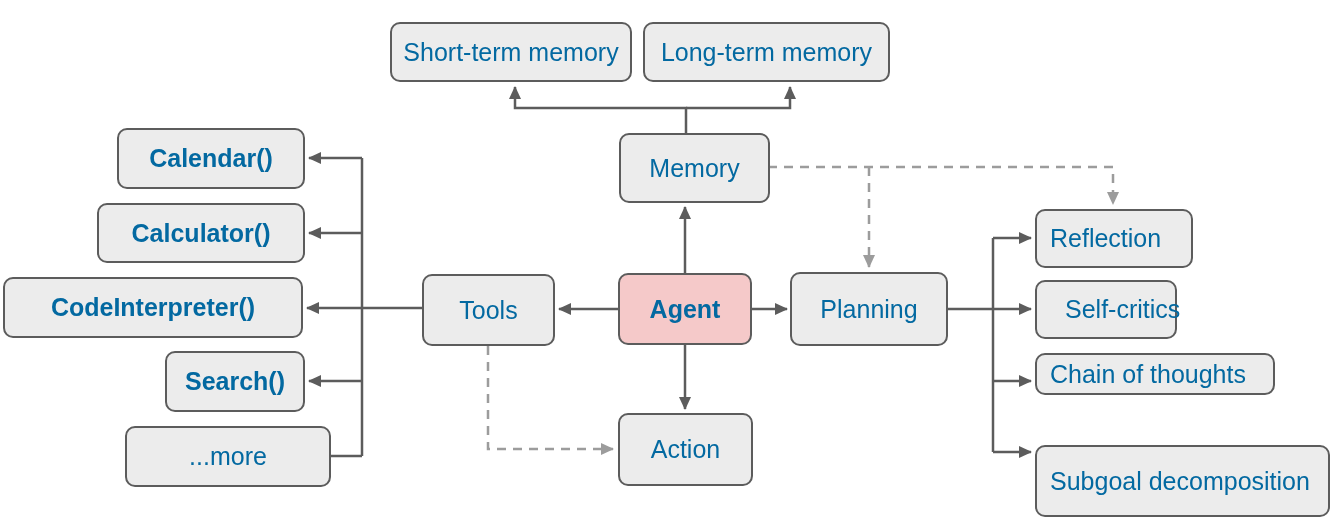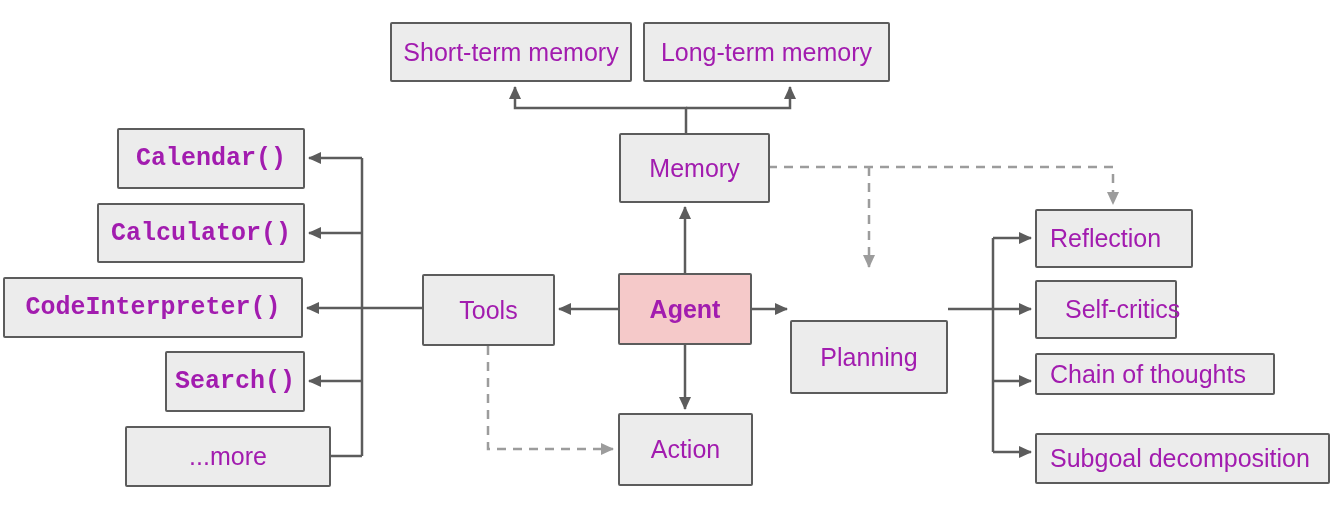--- a/index.html
+++ b/index.html
@@ -14,59 +14,59 @@
   }
   svg.connectors {
     position: absolute;
     left: 0; top: 0;
     width: 1334px; height: 520px;
   }
   .node {
     position: absolute;
     background: #ececec;
     border: 2.5px solid #5c5c5c;
-    border-radius: 2px;
+    border-radius: 10px;
     display: flex;
     align-items: center;
     justify-content: center;
     font-size: 25px;
-    color: #a21caf;
+    color: #0369a1;
     white-space: nowrap;
   }
   .node.code {
-    font-family: Liberation Mono, monospace;
+    font-family: Liberation Sans, sans-serif;
     font-weight: bold;
     font-size: 25px;
   }
   .node.accent {
     background: #f5c9c9;
     font-weight: bold;
   }
   .node.align-left {
     justify-content: flex-start;
     padding-left: 13px;
   }
 
   
   #n-short-term   { left: 390px; top: 22px;  width: 242px; height: 60px; }
   #n-long-term    { left: 643px; top: 22px;  width: 247px; height: 60px; }
   #n-memory       { left: 619px; top: 133px; width: 151px; height: 70px; }
   #n-agent        { left: 618px; top: 273px; width: 134px; height: 72px; }
   #n-tools        { left: 422px; top: 274px; width: 133px; height: 72px; }
-  #n-planning     { left: 790px; top: 272px; width: 158px; height: 74px; margin-top: 48px; }
+  #n-planning     { left: 790px; top: 272px; width: 158px; height: 74px; }
   #n-action       { left: 618px; top: 413px; width: 135px; height: 73px; }
   #n-calendar     { left: 117px; top: 128px; width: 188px; height: 61px; }
   #n-calculator   { left: 97px;  top: 203px; width: 208px; height: 60px; }
   #n-codeinterp   { left: 3px;   top: 277px; width: 300px; height: 61px; }
   #n-search       { left: 165px; top: 351px; width: 140px; height: 61px; }
   #n-more         { left: 125px; top: 426px; width: 206px; height: 61px; }
   #n-reflection   { left: 1035px; top: 209px; width: 158px; height: 59px; }
   #n-self-critics { left: 1035px; top: 280px; width: 142px; height: 59px; padding-left: 28px; }
   #n-chain        { left: 1035px; top: 353px; width: 240px; height: 42px; }
-  #n-subgoal      { left: 1035px; top: 433px; width: 295px; height: 51px; }
+  #n-subgoal      { left: 1035px; top: 445px; width: 295px; height: 72px; }
 
   .solid  { stroke: #5c5c5c; stroke-width: 2.5; fill: none; }
   .dashed { stroke: #9c9c9c; stroke-width: 2.5; fill: none; stroke-dasharray: 9 7; }
 </style>
 </head>
 <body>
 
 <div class="canvas">
 
   <svg class="connectors" viewBox="0 0 1334 520">

